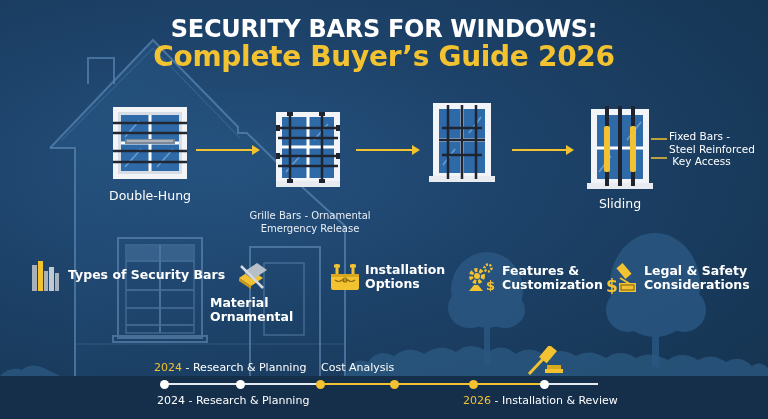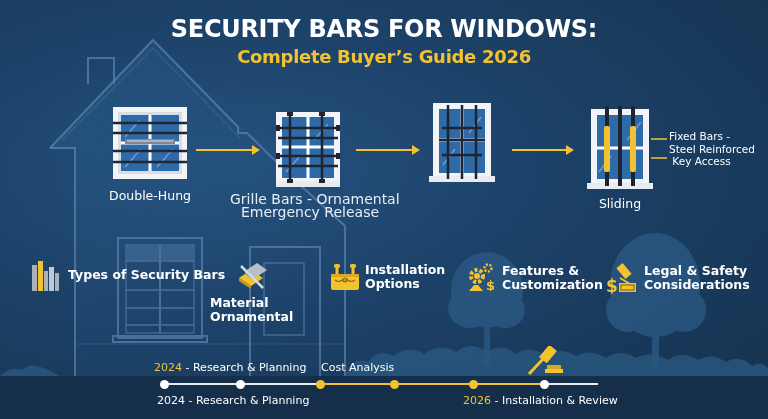--- a/index.html
+++ b/index.html
@@ -15,28 +15,28 @@
     background: radial-gradient(ellipse at 30% 40%, #25527f 0%, #1d4269 40%, #173858 75%, #15334f 100%);
     overflow: hidden;
   }
   .bg-svg { position: absolute; inset: 0; }
   .title {
     position: absolute; left: 0; right: 0; top: 16px;
     text-align: center; font-weight: bold;
     font-family: "DejaVu Sans", sans-serif;
   }
   .title .line1 { font-size: 24px; color: #ffffff; letter-spacing: -0.3px; line-height: 27px; }
-  .title .line2 { font-size: 18px; color: #f2c230; letter-spacing: -0.3px; line-height: 27px; }
+  .title .line2 { font-size: 28px; color: #f2c230; letter-spacing: -0.3px; line-height: 27px; }
 
   .win { position: absolute; }
   .win-label {
     position: absolute; text-align: center; color: #fff;
     font-size: 12.5px; white-space: nowrap;
   }
-  .win-label.small { font-size: 14px; line-height: 13px; color: #e8eef5; }
+  .win-label.small { font-size: 10px; line-height: 13px; color: #e8eef5; margin-top: 16px; }
   .callout {
     position: absolute; left: 617px; top: 131px;
     font-size: 10.5px; line-height: 12.5px; color: #fff; white-space: pre;
   }
 
   .feature {
     position: absolute; display: flex; align-items: center; gap: 6px;
   }
   .feature .ftxt { font-size: 12.5px; line-height: 14px; color: #fff; font-weight: bold; }
   .feature .ftxt span { display: block; }

